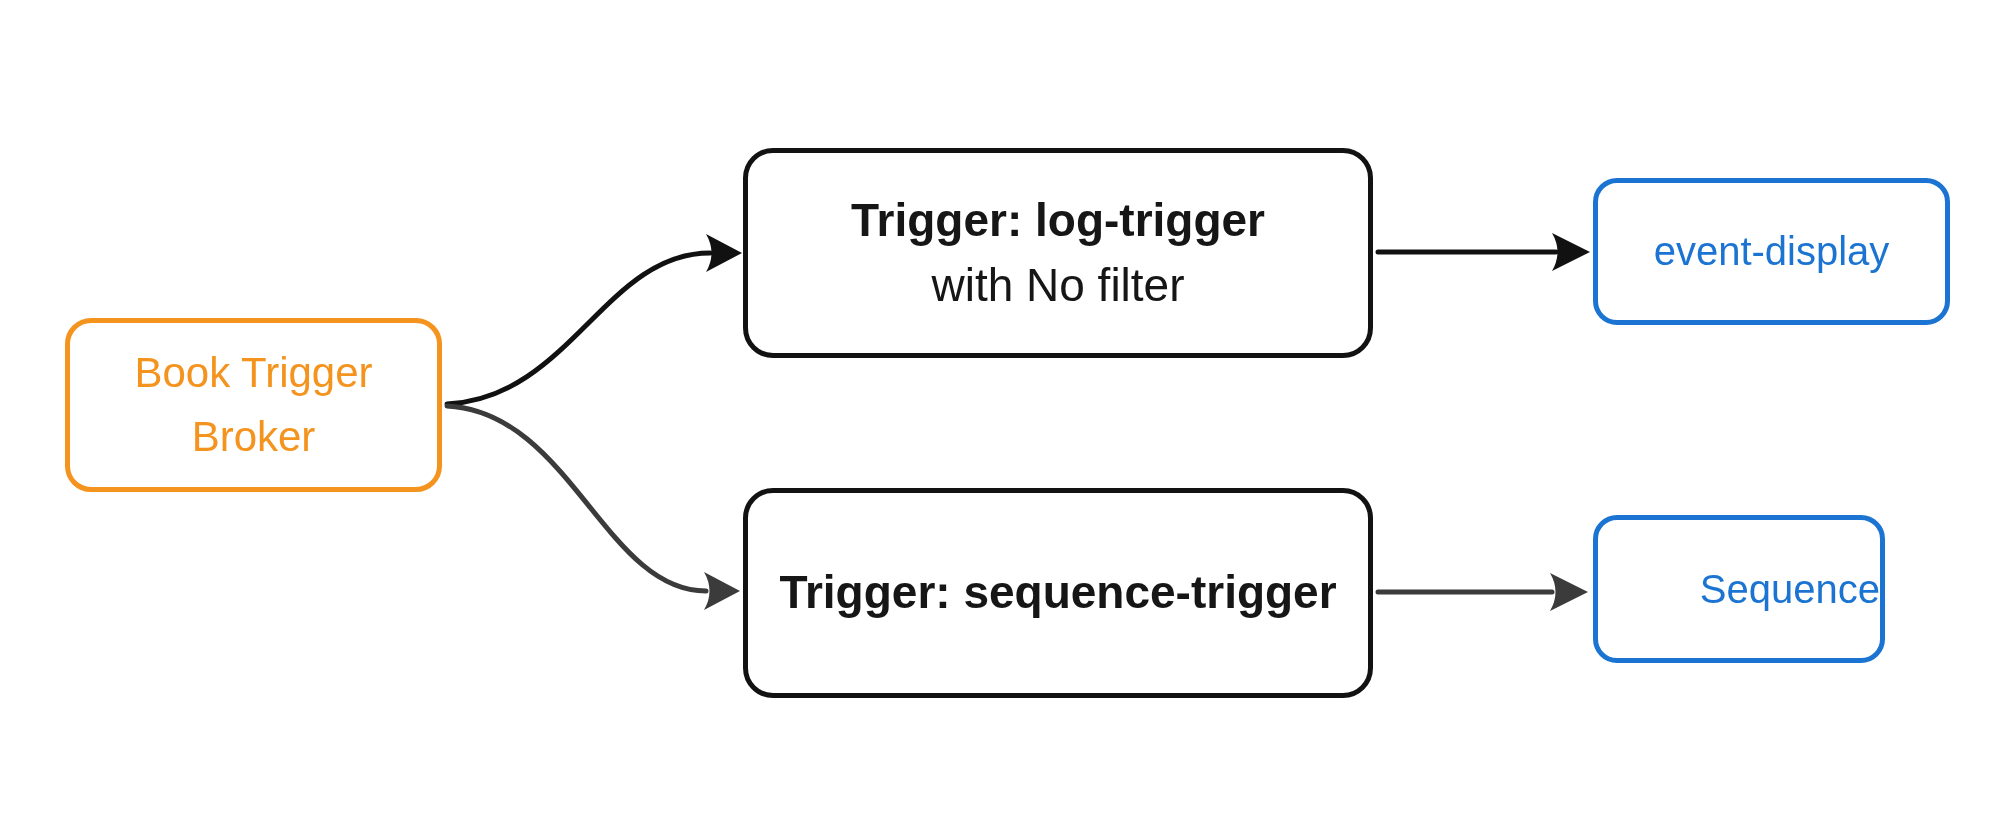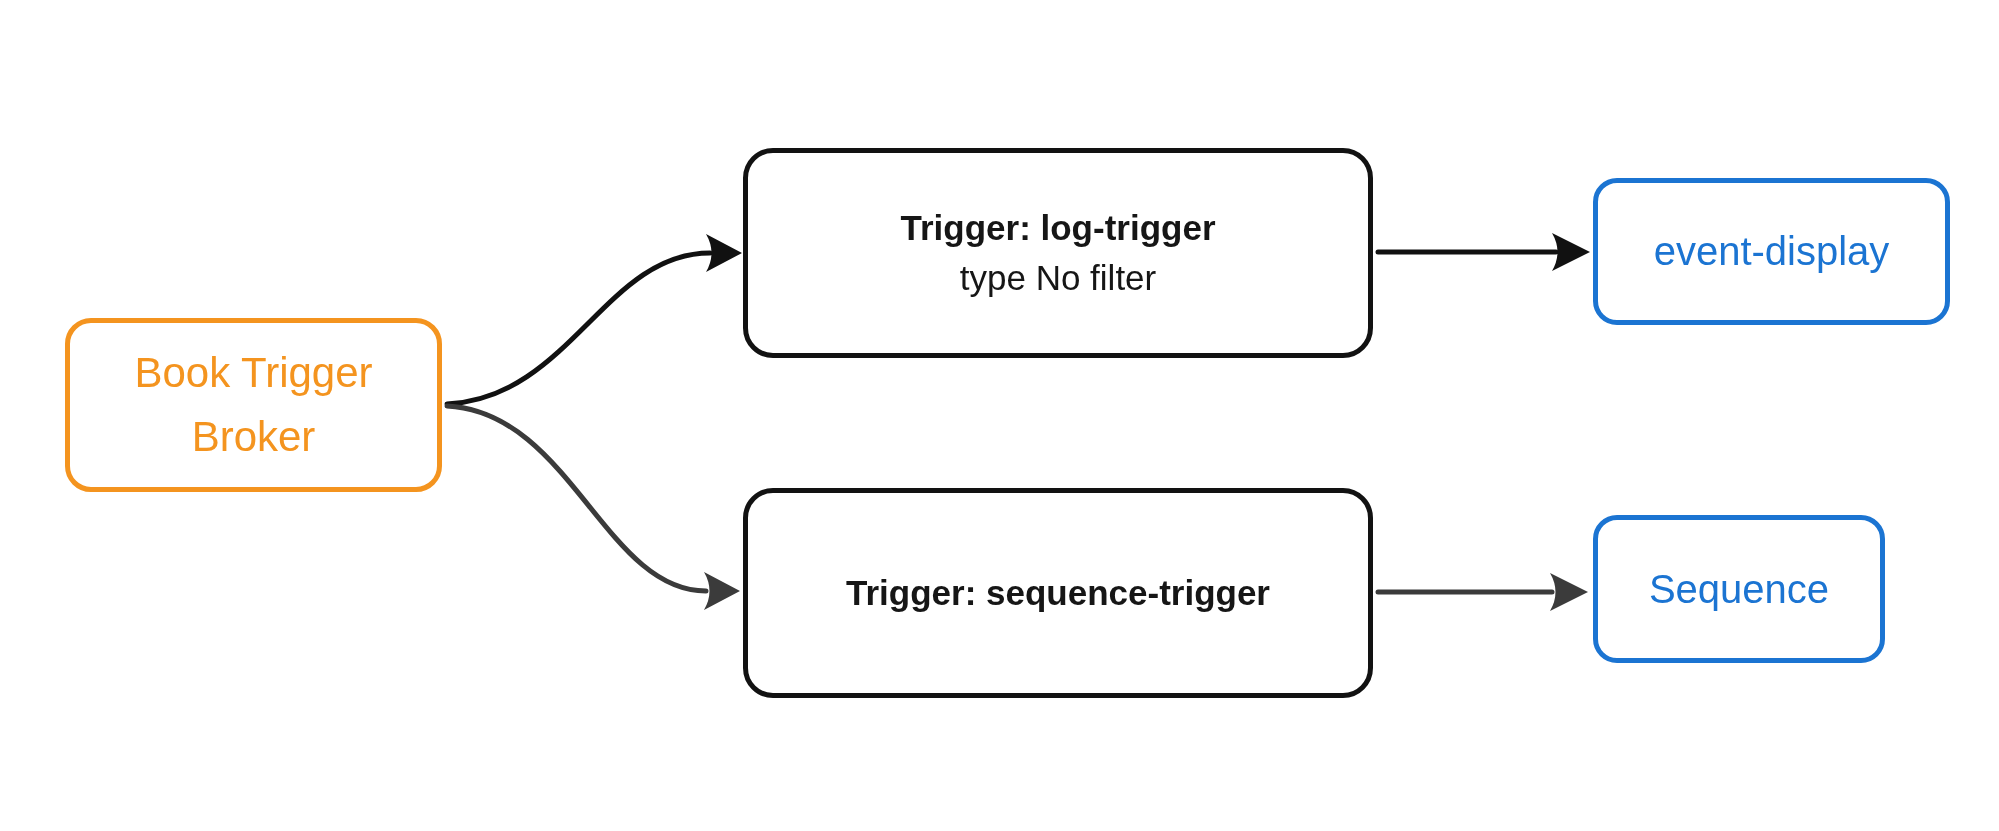--- a/index.html
+++ b/index.html
@@ -43,21 +43,21 @@
     border: 5px solid var(--color-broker, #F4941F);
     border-radius: 26px;
     color: var(--color-broker, #F4941F);
     font-size: 42px;
     line-height: 1.52;
   }
   .node-trigger {
     border: 5px solid var(--color-trigger_border, #121212);
     border-radius: 30px;
     color: var(--color-trigger_text, #161616);
-    font-size: 35px;
+    font-size: 46px;
     line-height: 1.42;
   }
   .node-log-trigger {
     left: 743px; top: 148px;
     width: 630px; height: 210px;
   }
   .node-sequence-trigger {
     left: 743px; top: 488px;
     width: 630px; height: 210px;
   }
@@ -67,21 +67,21 @@
     color: var(--color-target, #1B74D2);
     border-radius: 24px;
     font-size: 40px;
   }
   .node-event-display {
     left: 1593px; top: 178px;
     width: 357px; height: 147px; align-items: center;
   }
   .node-sequence {
     left: 1593px; top: 515px;
-    width: 292px; height: 148px;
+    width: 292px; height: 148px; align-items: flex-end;
   }
   .edge-path {
     fill: none;
     stroke-width: 5px;
     stroke-linecap: round;
   }
 </style>
 </head>
 <body>
 
@@ -102,21 +102,21 @@
     <path d="M 1588 592 L 1550 573 Q 1561 592 1550 611 Z" fill="#3B3B3B"></path>
   </svg>
 
   <div class="node node-broker">
     <div>Book Trigger</div>
     <div>Broker</div>
   </div>
 
   <div class="node node-trigger node-log-trigger">
     <div class="trigger-title">Trigger: log-trigger</div>
-    <div>type No filter</div>
+    <div>with No filter</div>
   </div>
 
   <div class="node node-trigger node-sequence-trigger">
     <div class="trigger-title">Trigger: sequence-trigger</div>
   </div>
 
   <div class="node node-target node-event-display">
     <div>event-display</div>
   </div>
 

